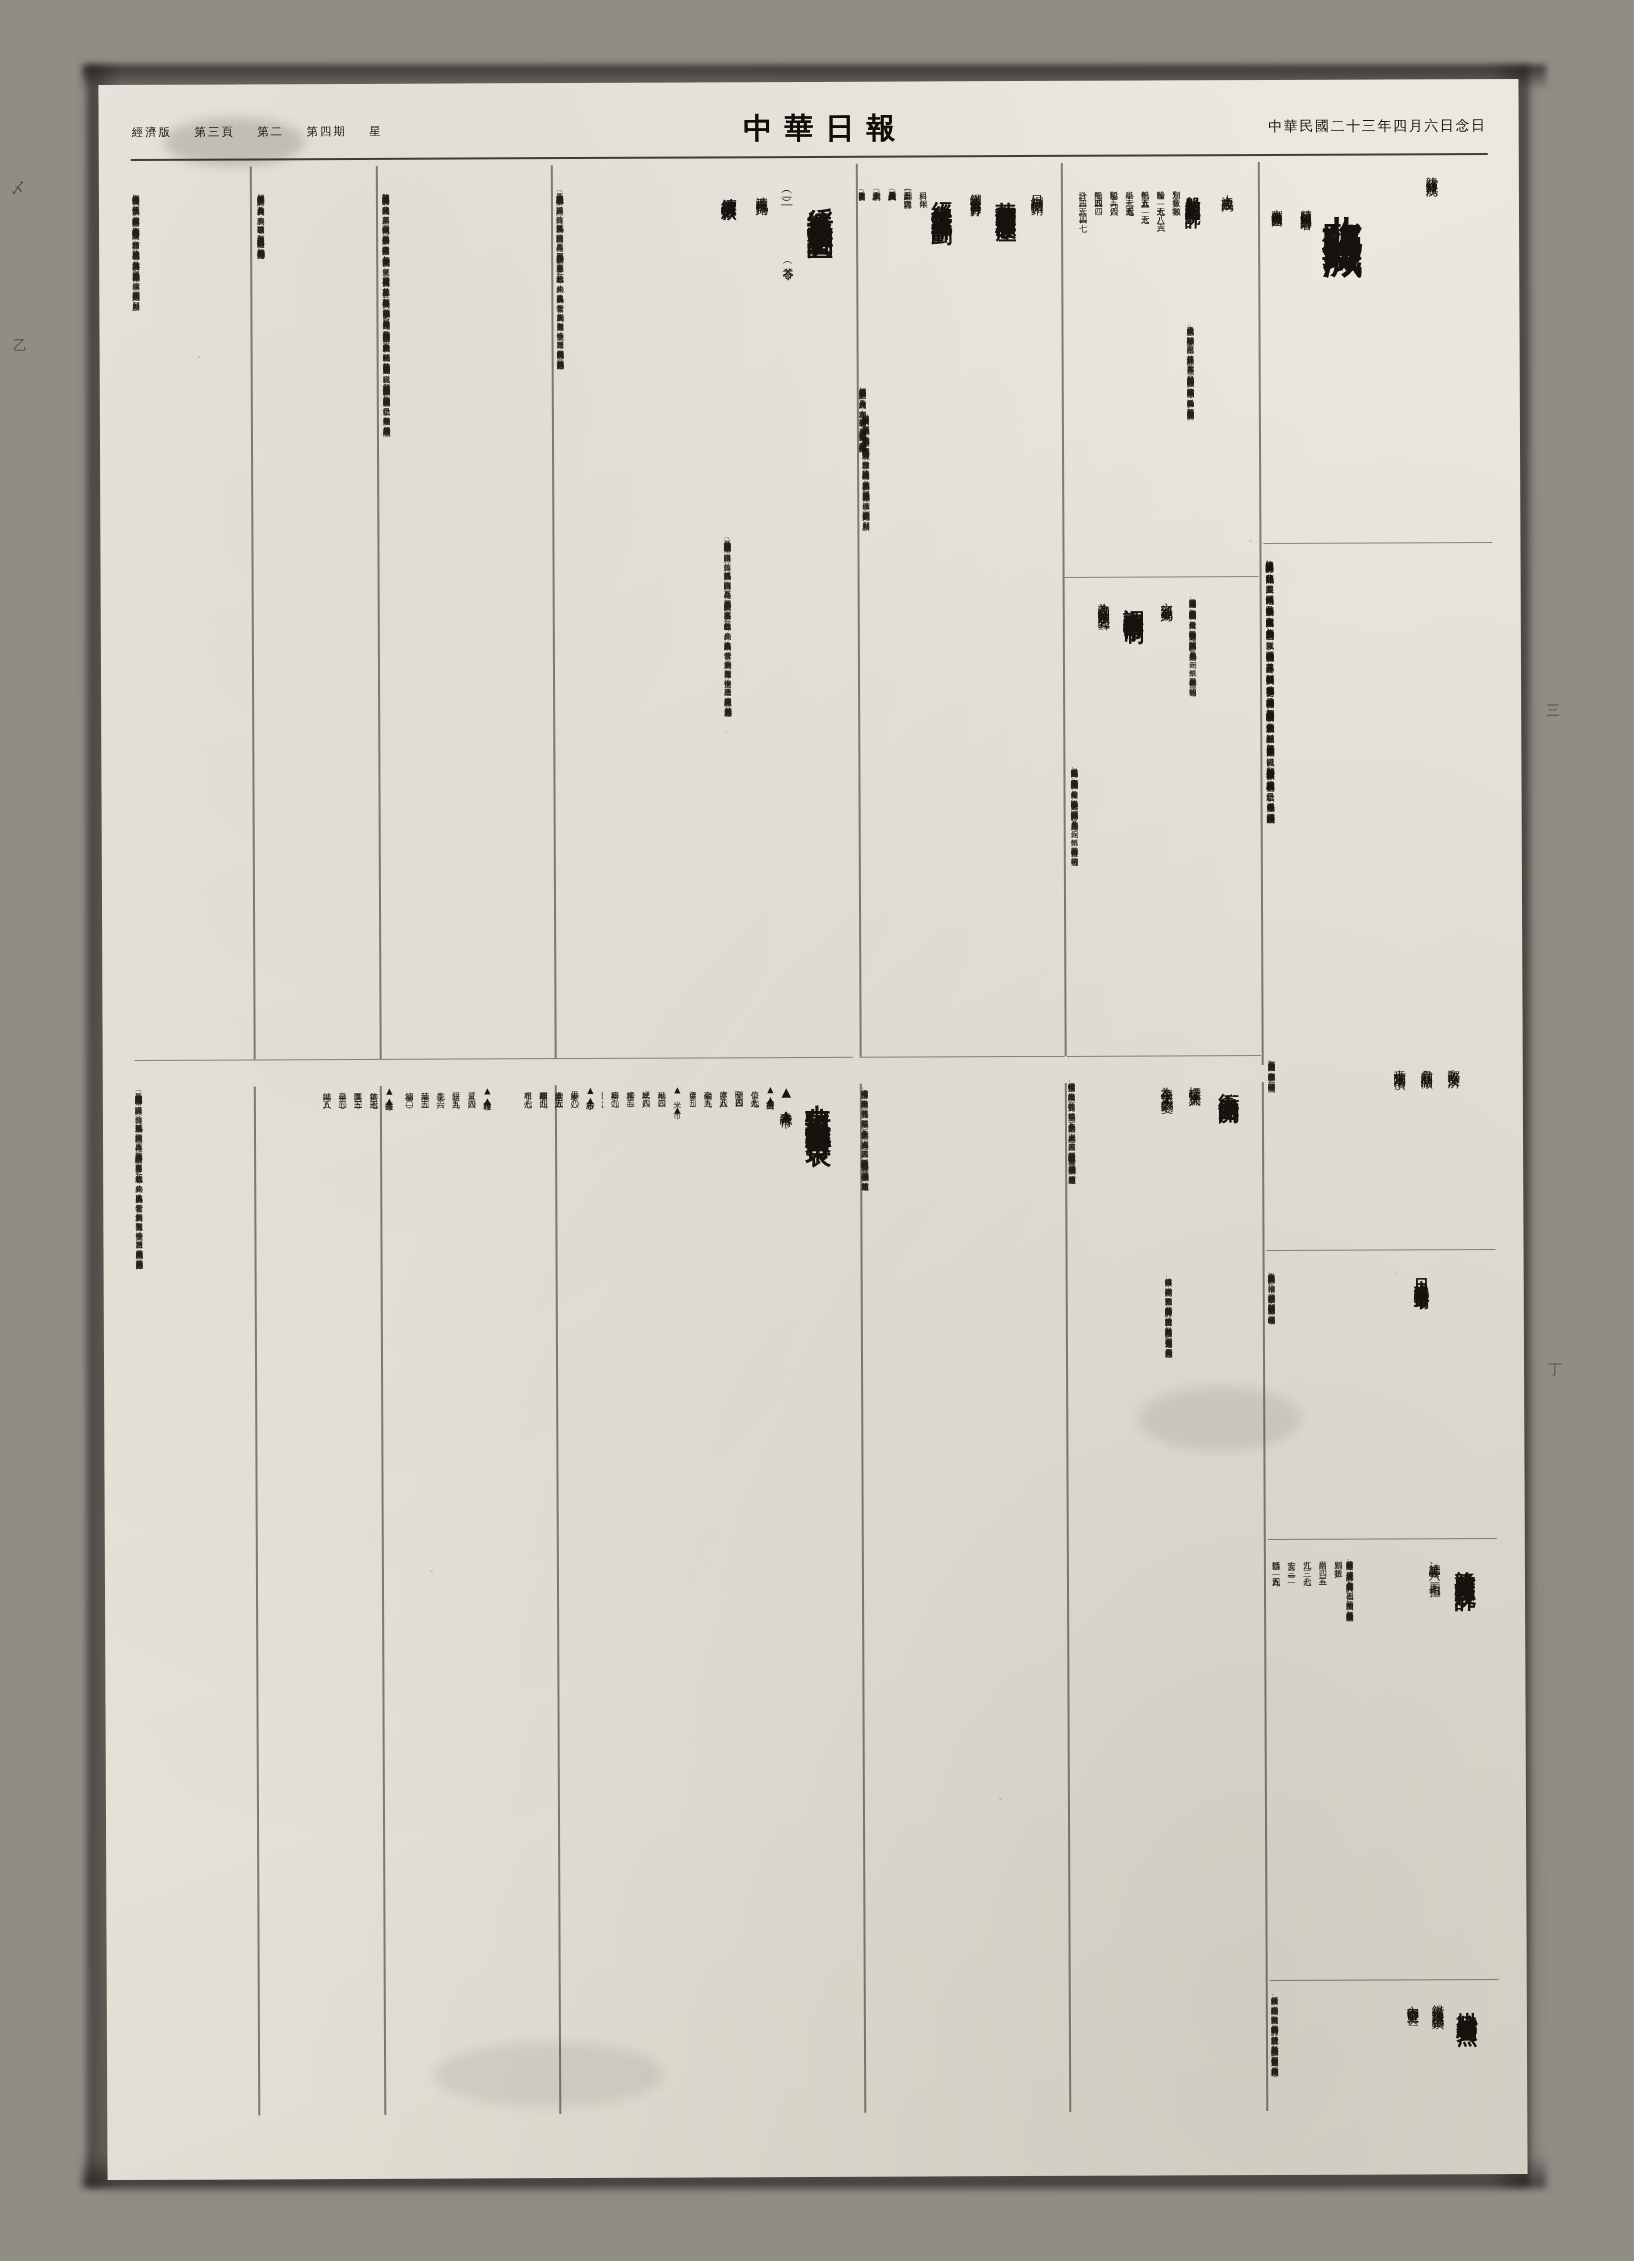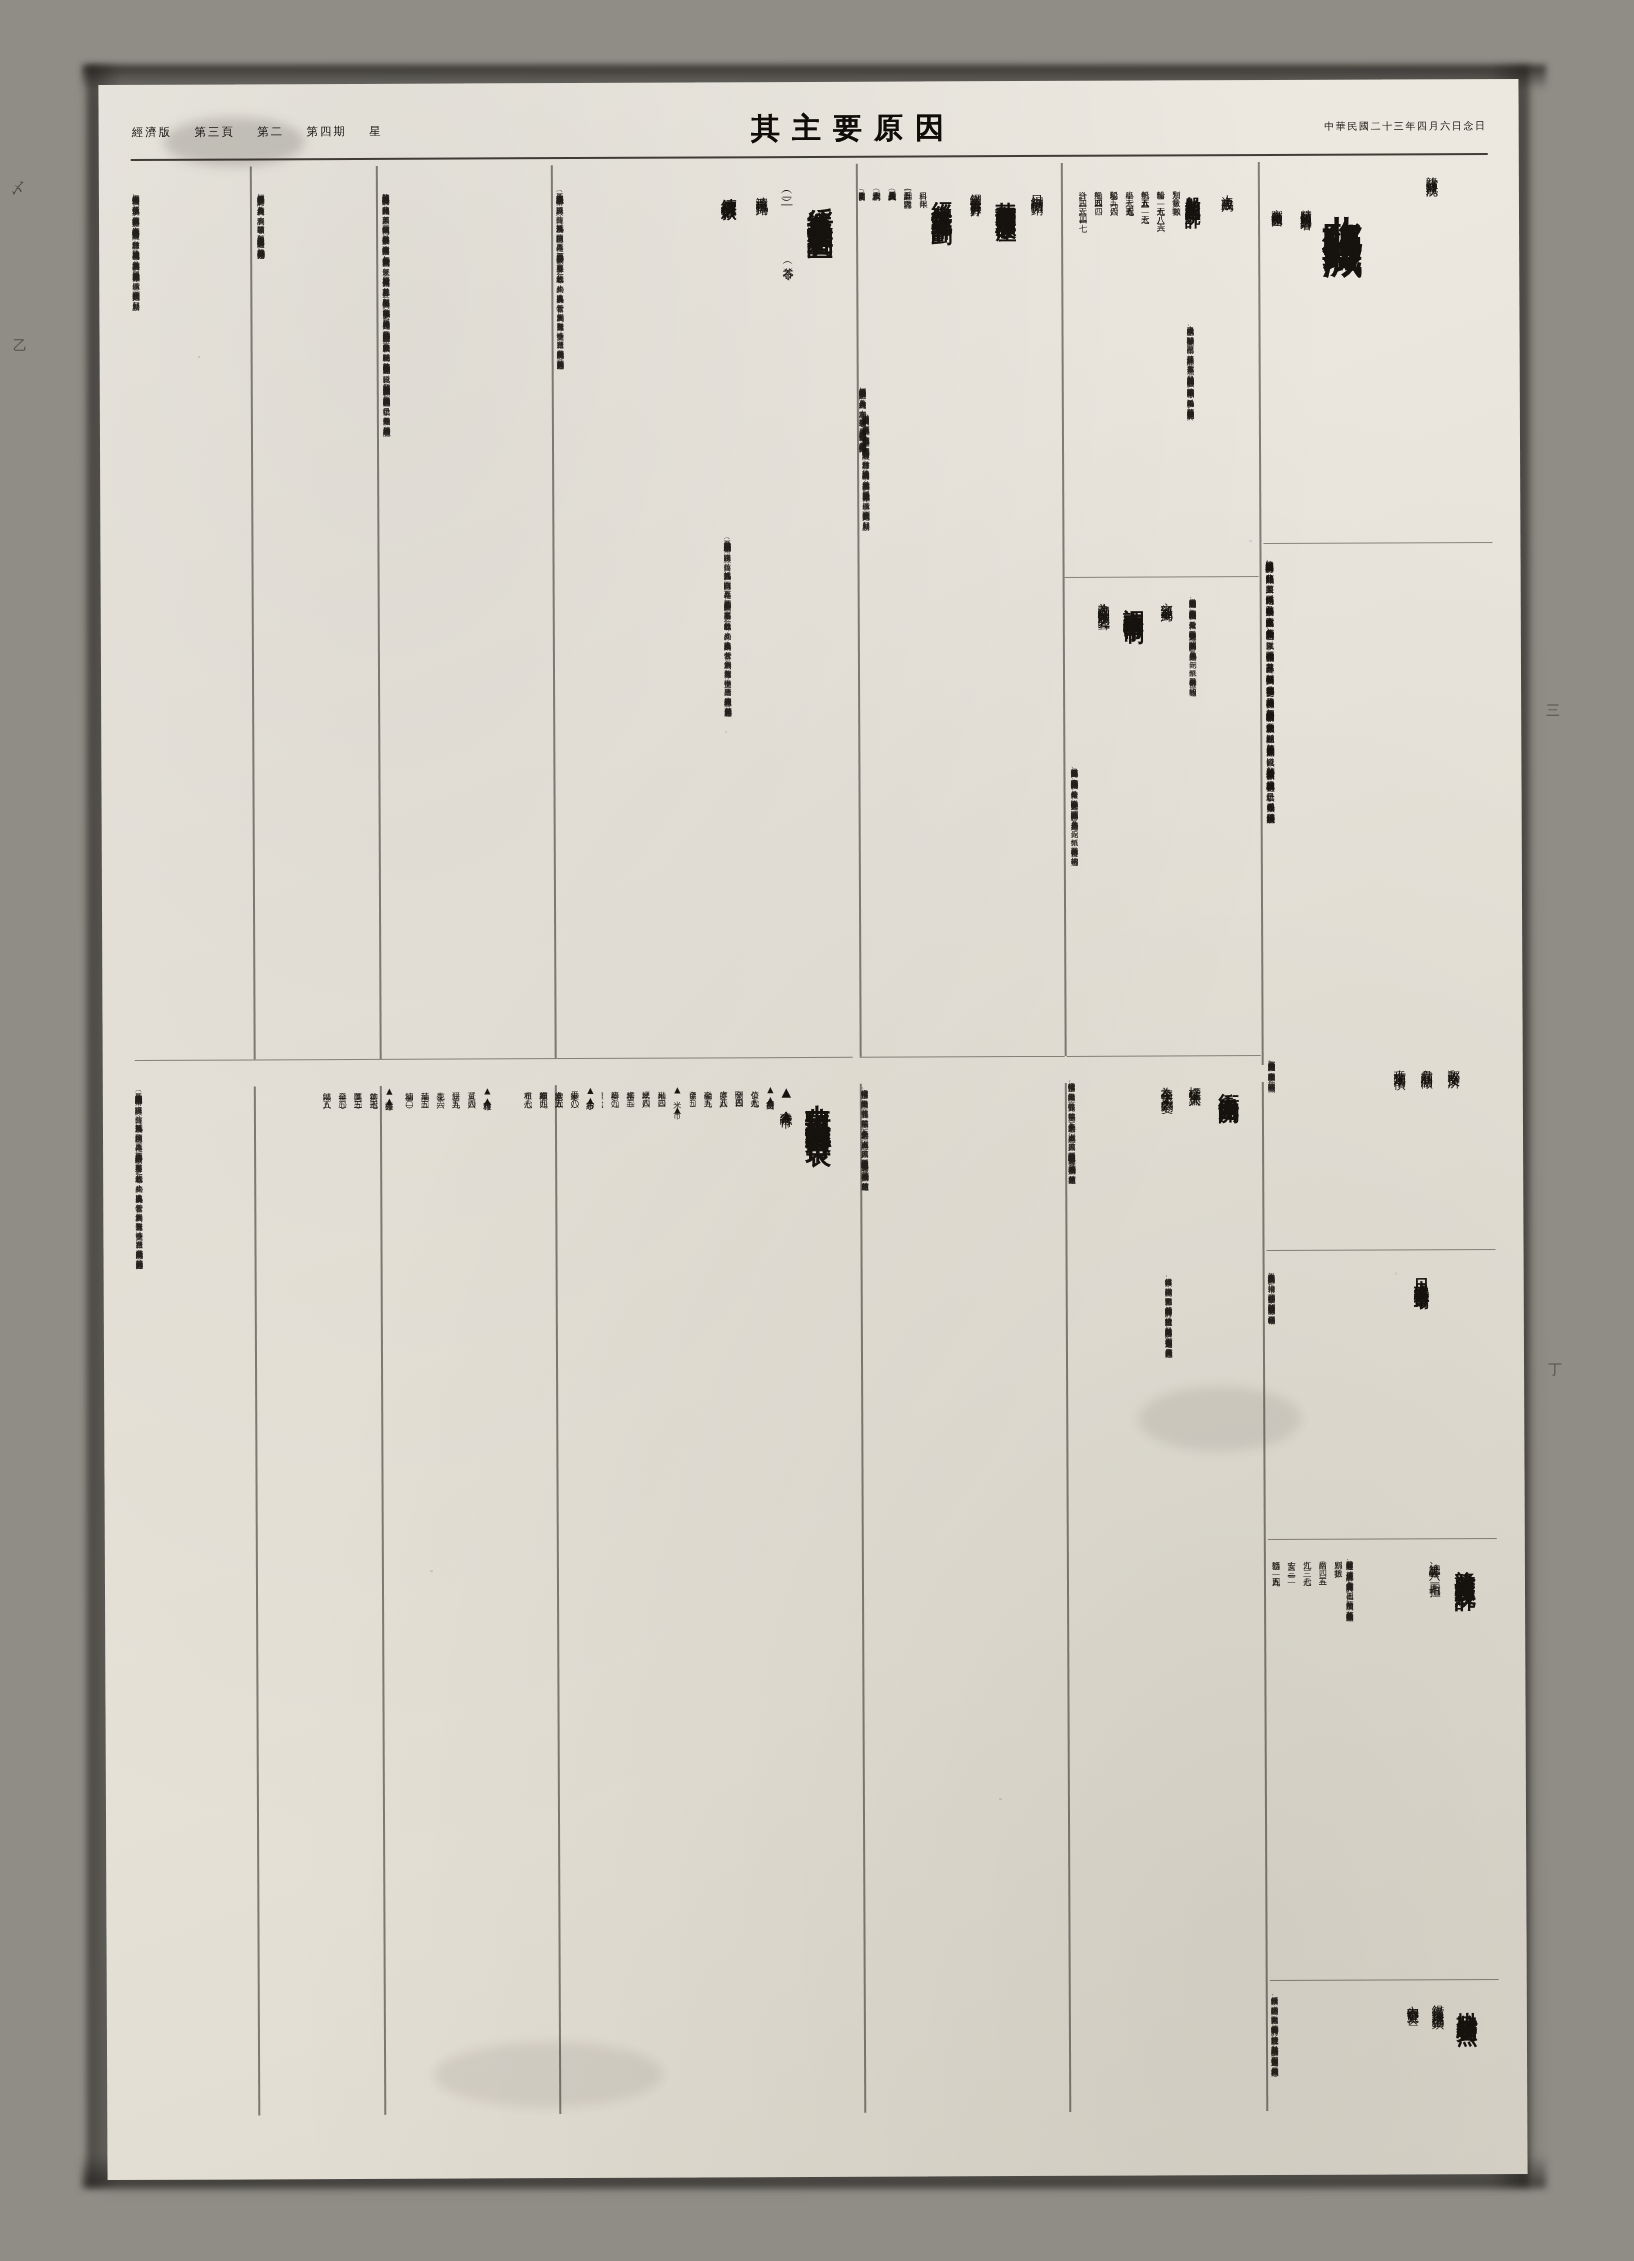--- a/index.html
+++ b/index.html
@@ -97,21 +97,21 @@
   .mast-title {
     font-family: "DejaVu Serif", serif;
     font-size: 29px;
     letter-spacing: 12px;
     color: #100d09;
     font-weight: bold;
     text-shadow: 0 0 0.5px rgba(0,0,0,0.6);
   }
   .mast-date {
     font-family: Liberation Serif, serif;
-    font-size: 10px;
+    font-size: 14px;
     letter-spacing: 1.6px;
     color: #15120e;
   }
   .rule {
     position: absolute;
     left: 32px;
     top: 74px;
     width: 1357px;
     height: 1.6px;
     background: #231f19;
@@ -228,21 +228,21 @@
     <div class="smudge" style="left:327px;top:1959px;width:229px;height:65px;opacity:0.45;"></div>
 
     <div class="masthead">
       <div class="mast-left">
         <span class="mast-small">經濟版</span>
         <span class="mast-small">第三頁</span>
         <span class="mast-small">第二</span>
         <span class="mast-small">第四期</span>
         <span class="mast-small">星</span>
       </div>
-      <div class="mast-title">其主要原因</div>
+      <div class="mast-title">中華日報</div>
       <div class="mast-date">中華民國二十三年四月六日念日</div>
     </div>
     <div class="rule"></div>
 
     <div class="content">
 
       <div class="block" style="right:0px;top:5.4px;width:65px;height:114px;">
         <div class="vtext hl-xs">贛省鹽耗狀況</div>
       </div>
       <div class="block" style="right:44px;top:22px;width:125px;height:359px;">

